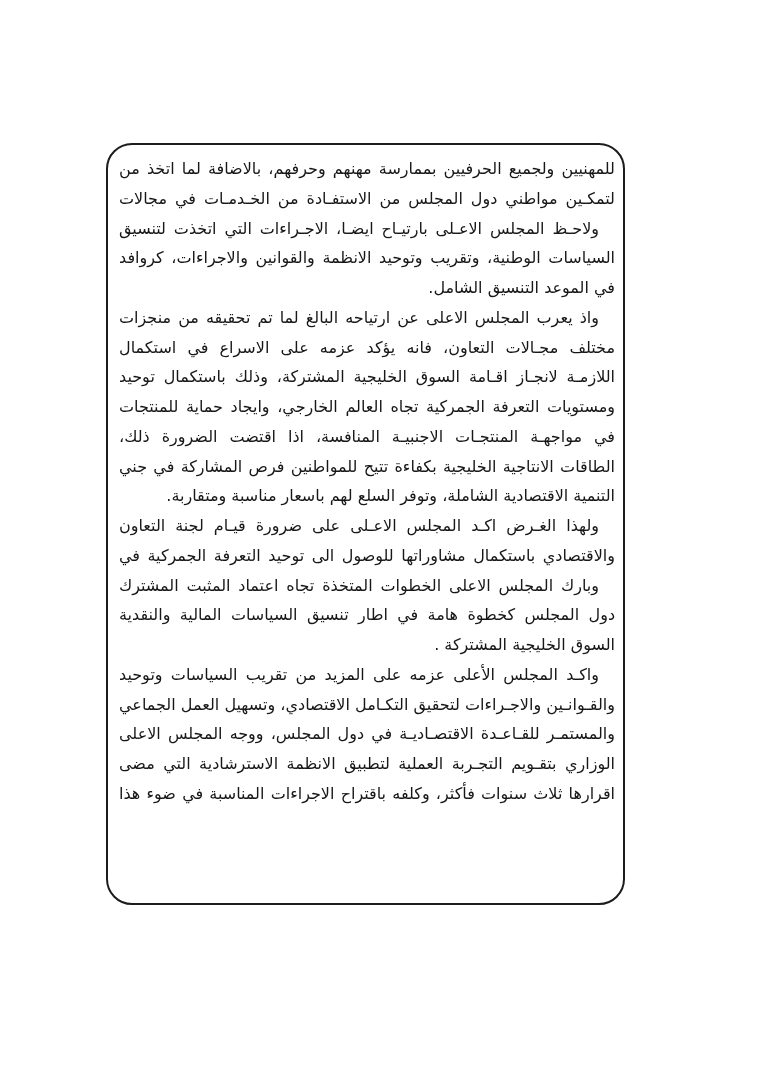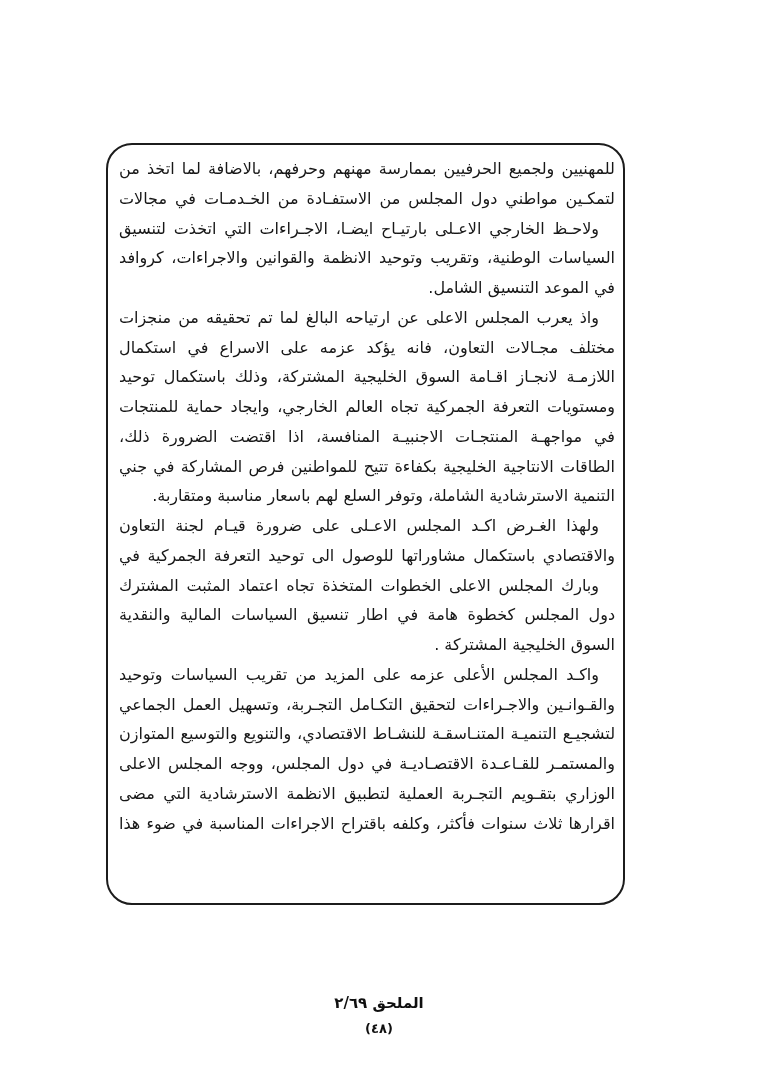--- a/index.html
+++ b/index.html
@@ -74,42 +74,37 @@
 </style>
 </head>
 <body>
 
 <div class="page">
 
   <div class="frame">
     <div class="textblock" id="textblock">
         <div class="line j">للمهنيين ولجميع الحرفيين بممارسة مهنهم وحرفهم، بالاضافة لما اتخذ من خطوات</div>
         <div class="line j">لتمكـين مواطني دول المجلس من الاستفـادة من الخـدمـات في مجالات التعليم</div>
-        <div class="line j ind">ولاحـظ الخارجي الاعـلى بارتيـاح ايضـا، الاجـراءات التي اتخذت لتنسيق</div>
+        <div class="line j ind">ولاحـظ المجلس الاعـلى بارتيـاح ايضـا، الاجـراءات التي اتخذت لتنسيق</div>
         <div class="line j">السياسات الوطنية، وتقريب وتوحيد الانظمة والقوانين والاجراءات، كروافد رئيسية</div>
         <div class="line">في الموعد التنسيق الشامل.</div>
         <div class="line j ind">واذ يعرب المجلس الاعلى عن ارتياحه البالغ لما تم تحقيقه من منجزات هامة في</div>
         <div class="line j">مختلف مجـالات التعاون، فانه يؤكد عزمه على الاسراع في استكمال الاجراءات</div>
         <div class="line j">اللازمـة لانجـاز اقـامة السوق الخليجية المشتركة، وذلك باستكمال توحيد فئات</div>
         <div class="line j">ومستويات التعرفة الجمركية تجاه العالم الخارجي، وايجاد حماية للمنتجات الوطنية</div>
         <div class="line j">في مواجهـة المنتجـات الاجنبيـة المنافسة، اذا اقتضت الضرورة ذلك، لاستثمار</div>
         <div class="line j">الطاقات الانتاجية الخليجية بكفاءة تتيح للمواطنين فرص المشاركة في جني ثمار</div>
-        <div class="line">التنمية الاسترشادية الشاملة، وتوفر السلع لهم باسعار مناسبة ومتقاربة.</div>
+        <div class="line">التنمية الاقتصادية الشاملة، وتوفر السلع لهم باسعار مناسبة ومتقاربة.</div>
         <div class="line j ind">ولهذا الغـرض اكـد المجلس الاعـلى على ضرورة قيـام لجنة التعاون المالي</div>
         <div class="line j">والاقتصادي باستكمال مشاوراتها للوصول الى توحيد التعرفة الجمركية في الموعد</div>
         <div class="line j ind">وبارك المجلس الاعلى الخطوات المتخذة تجاه اعتماد المثبت المشترك لعملات</div>
         <div class="line j">دول المجلس كخطوة هامة في اطار تنسيق السياسات المالية والنقدية وتحقيق قيام</div>
         <div class="line">السوق الخليجية المشتركة .</div>
         <div class="line j ind">واكـد المجلس الأعلى عزمه على المزيد من تقريب السياسات وتوحيد الانظمة</div>
-        <div class="line j">والقـوانـين والاجـراءات لتحقيق التكـامل التجـربة، وتسهيل العمل الجماعي</div>
-        <div class="line j">لتشجيـع التنميـة المتنـاسقـة للنشـاط الاقتصادي، والتنويع والتوسيع المتوازن</div>
+        <div class="line j">والقـوانـين والاجـراءات لتحقيق التكـامل الاقتصادي، وتسهيل العمل الجماعي</div>
         <div class="line j">والمستمـر للقـاعـدة الاقتصـاديـة في دول المجلس، ووجه المجلس الاعلى المجلس</div>
         <div class="line j">الوزاري بتقـويم التجـربة العملية لتطبيق الانظمة الاسترشادية التي مضى على</div>
         <div class="line j">اقرارها ثلاث سنوات فأكثر، وكلفه باقتراح الاجراءات المناسبة في ضوء هذا التقويم،</div>
       </div>
   </div>
 
-  <div class="footer">
-    <div class="annex">الملحق ٢/٦٩</div>
-    <div class="pagenum">(٤٨)</div>
-  </div>
 
 </div>
 
 </body></html>

